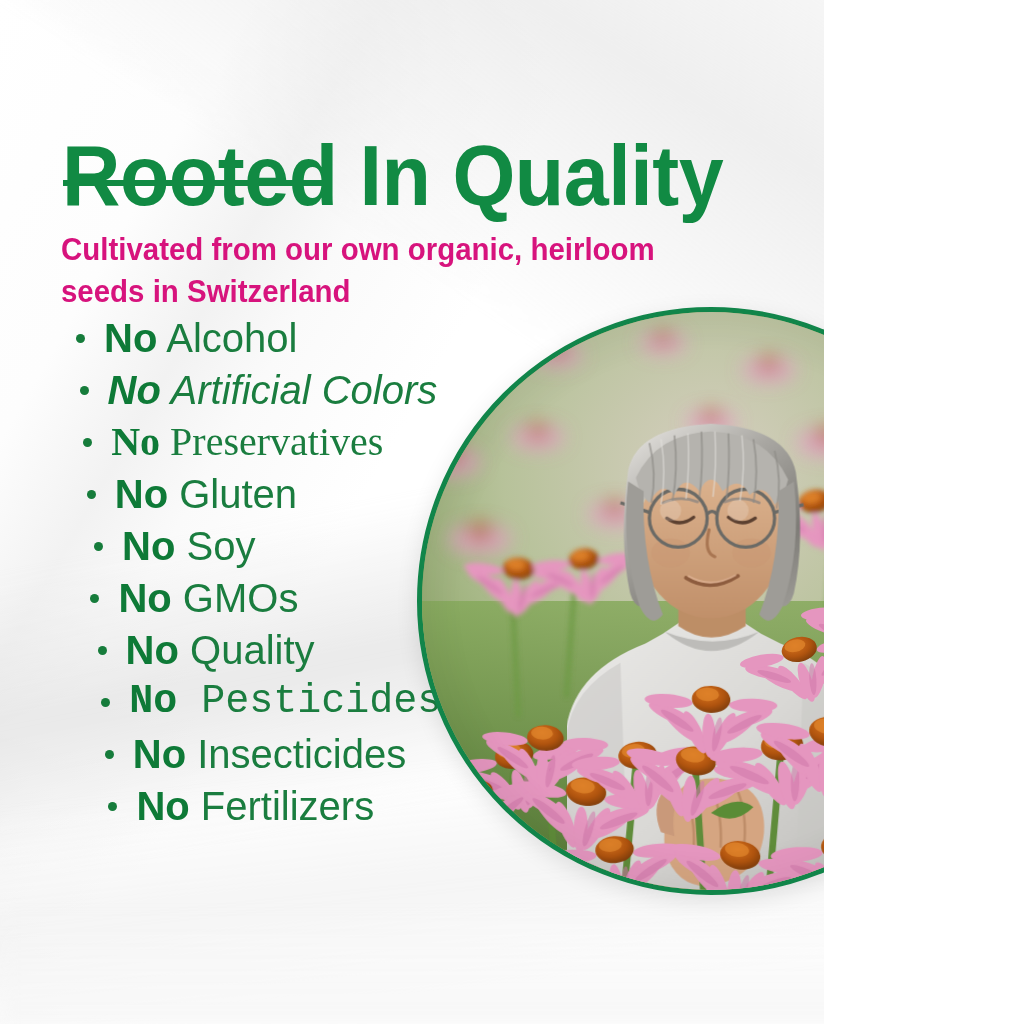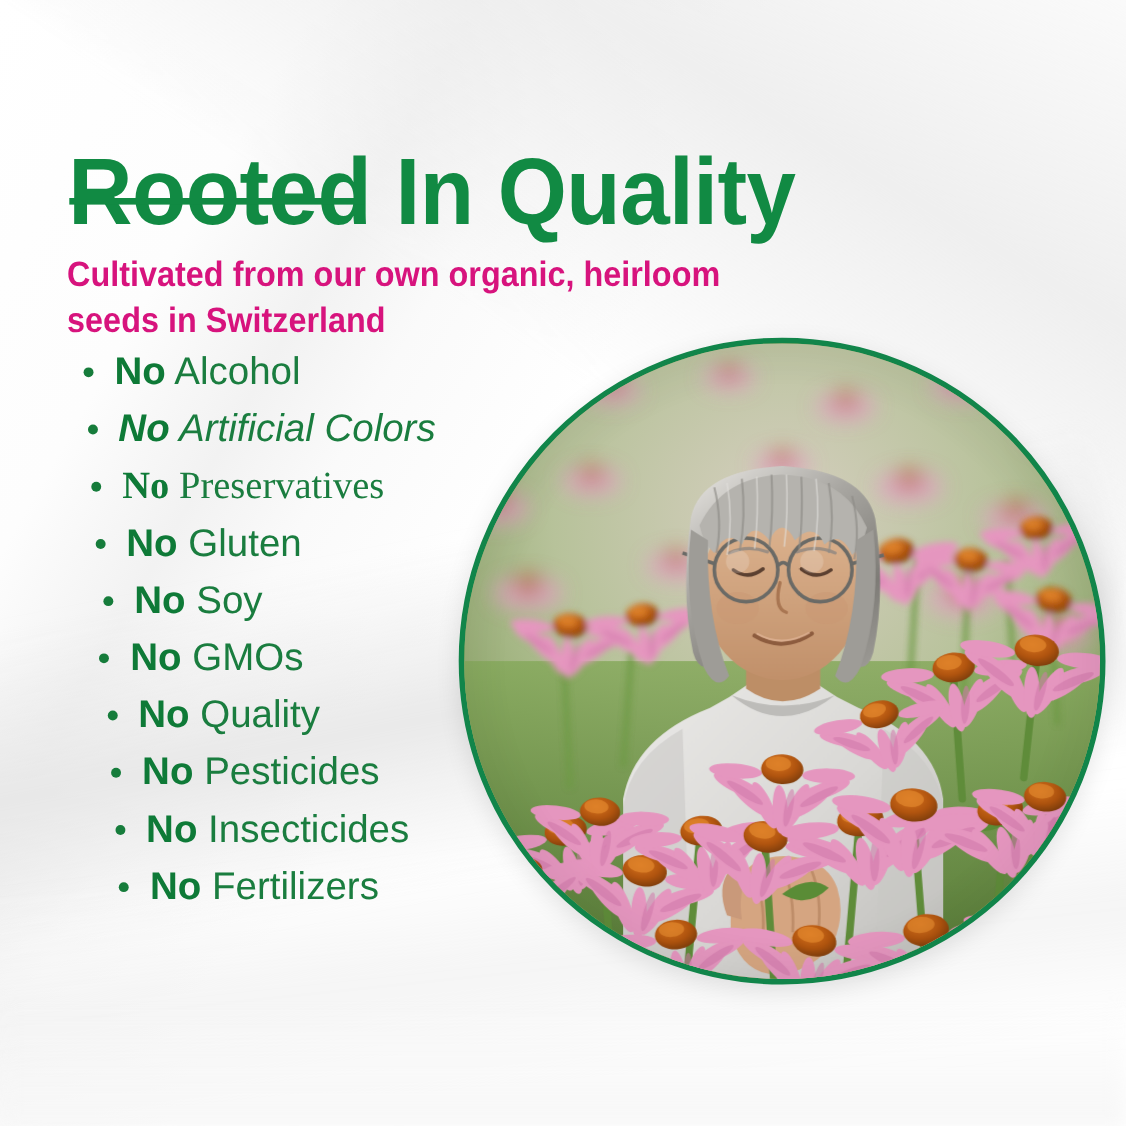--- a/index.html
+++ b/index.html
@@ -9,21 +9,21 @@
   body {
     width: 1024px;
     height: 1024px;
     overflow: hidden;
     font-family: "Liberation Sans", sans-serif;
     background: #ffffff;
   }
 
   #poster {
     position: relative;
-    width: 1024px;
+    width: 824px;
     height: 1024px;
     overflow: hidden;
     background:
       linear-gradient(120deg,
         #ffffff 0%,
         #fdfdfd 18%,
         #f2f2f2 27%,
         #fafafa 34%,
         #ffffff 46%,
         #ffffff 100%);
@@ -104,21 +104,21 @@
     position: absolute;
     left: 70px;
     top: 312px;
     width: 560px;
     list-style: none;
     margin: 0;
     padding: 0;
   }
   .claim {
     position: relative;
-    font-size: 35px;
+    font-size: 40px;
     line-height: 52px;
     color: #167C3B;
     white-space: nowrap;
     padding-left: 34px;
   }
   .claim .dot {
     position: absolute;
     left: 6px;
     top: 22px;
     width: 9px;
@@ -168,21 +168,21 @@
   <p class="subtitle">Cultivated from our own organic, heirloom seeds in Switzerland</p>
 
   <ul class="claims" id="claims-list">
       <li class="claim" style="padding-left: 34px;"><span class="dot" style="left: 6px;"></span><span class="no">No</span> <span class="what">Alcohol</span></li>
       <li class="claim" style="padding-left: 37.6px; font-style: italic;"><span class="dot" style="left: 9.6px;"></span><span class="no">No</span> <span class="what">Artificial Colors</span></li>
       <li class="claim" style="padding-left: 41.2px; font-family: Liberation Serif, serif;"><span class="dot" style="left: 13.2px;"></span><span class="no">No</span> <span class="what">Preservatives</span></li>
       <li class="claim" style="padding-left: 44.8px;"><span class="dot" style="left: 16.8px;"></span><span class="no">No</span> <span class="what">Gluten</span></li>
       <li class="claim" style="padding-left: 52px;"><span class="dot" style="left: 24px;"></span><span class="no">No</span> <span class="what">Soy</span></li>
       <li class="claim" style="padding-left: 48.4px;"><span class="dot" style="left: 20.4px;"></span><span class="no">No</span> <span class="what">GMOs</span></li>
       <li class="claim" style="padding-left: 55.6px;"><span class="dot" style="left: 27.6px;"></span><span class="no">No</span> <span class="what">Quality</span></li>
-      <li class="claim" style="padding-left: 59.2px;"><span class="dot" style="left: 31.2px;"></span><span class="no">No</span> <span class="what">Pesticides</span></li>
+      <li class="claim" style="padding-left: 59.2px; font-family: Liberation Mono, monospace;"><span class="dot" style="left: 31.2px;"></span><span class="no">No</span> <span class="what">Pesticides</span></li>
       <li class="claim" style="padding-left: 62.8px;"><span class="dot" style="left: 34.8px;"></span><span class="no">No</span> <span class="what">Insecticides</span></li>
       <li class="claim" style="padding-left: 66.4px;"><span class="dot" style="left: 38.4px;"></span><span class="no">No</span> <span class="what">Fertilizers</span></li>
     </ul>
 
   <div class="photo-wrap">
     <svg viewBox="0 0 600 600" preserveAspectRatio="xMidYMid slice">
       <defs>
         <radialGradient id="gBg" cx="50%" cy="28%" r="80%">
           <stop offset="0%" stop-color="#d6cfc0"></stop>
           <stop offset="45%" stop-color="#b7c29a"></stop>

